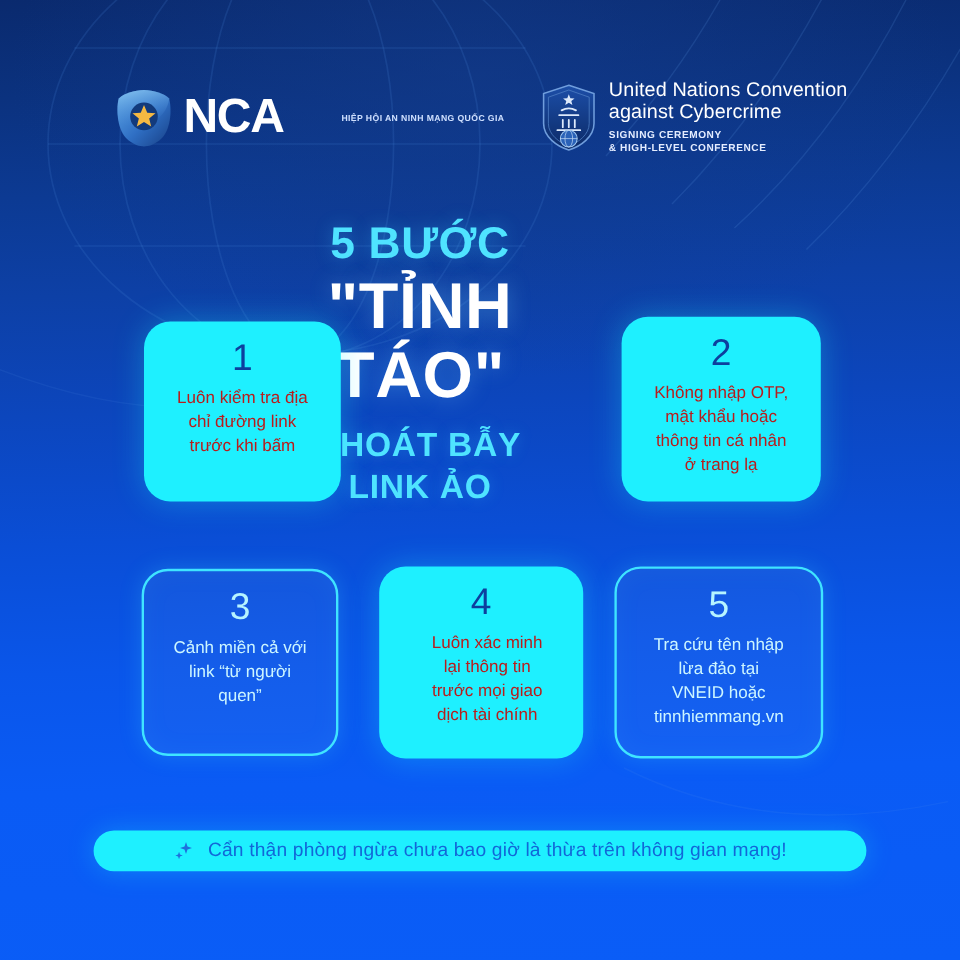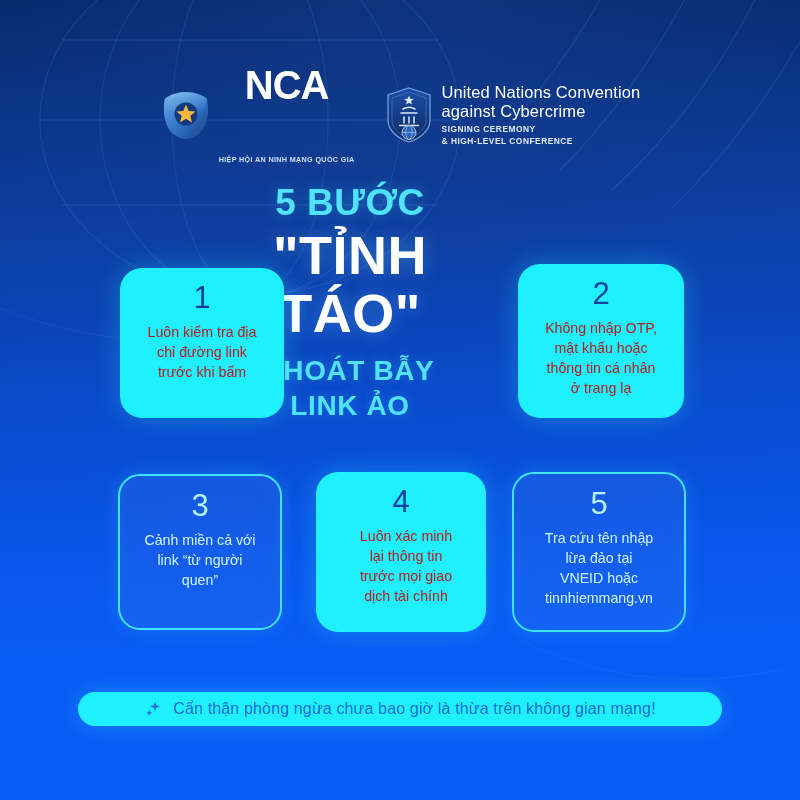--- a/index.html
+++ b/index.html
@@ -48,21 +48,21 @@
     gap: 30px;
   }
   .nca-logo {
     display: flex;
     align-items: center;
     gap: 7px;
   }
   .nca-shield { display: block; }
   .nca-wordblock {
     display: flex;
-    flex-direction: column;
+    flex-direction: row;
     align-items: center;
     gap: 48px;
   }
   .nca-word {
     font-size: 40px;
     font-weight: 800;
     letter-spacing: -1px;
     color: #ffffff;
     line-height: 0.98;
   }

